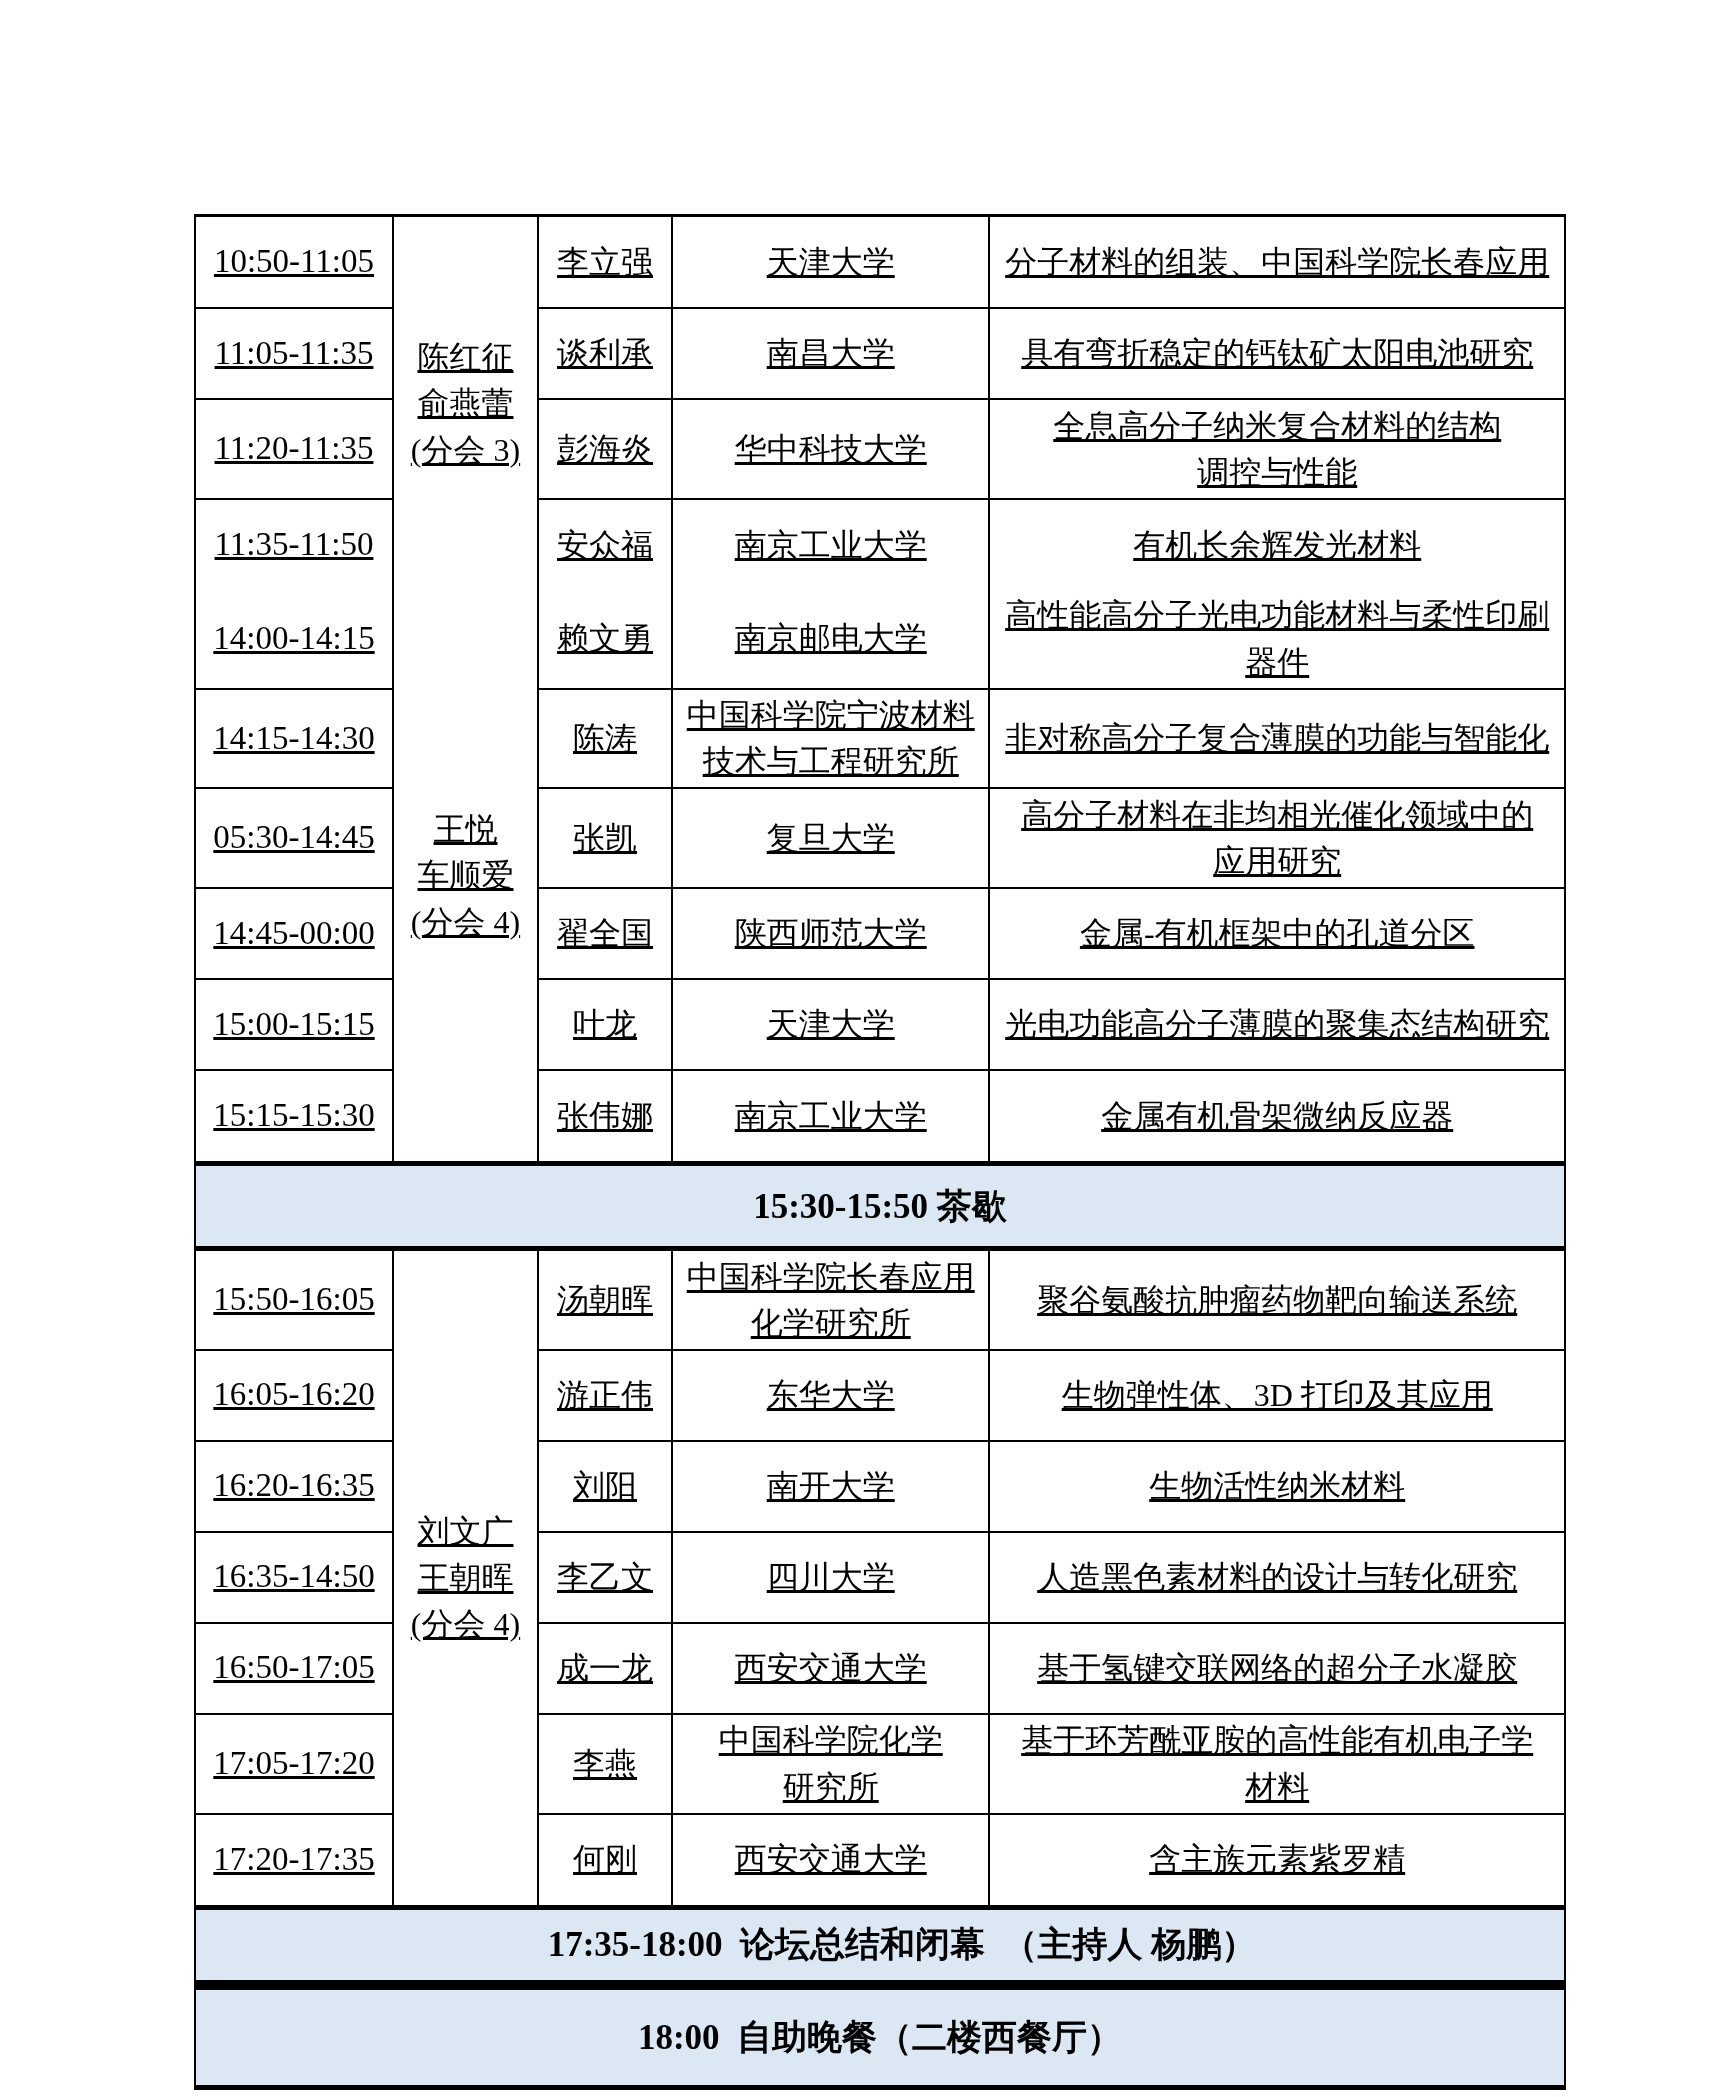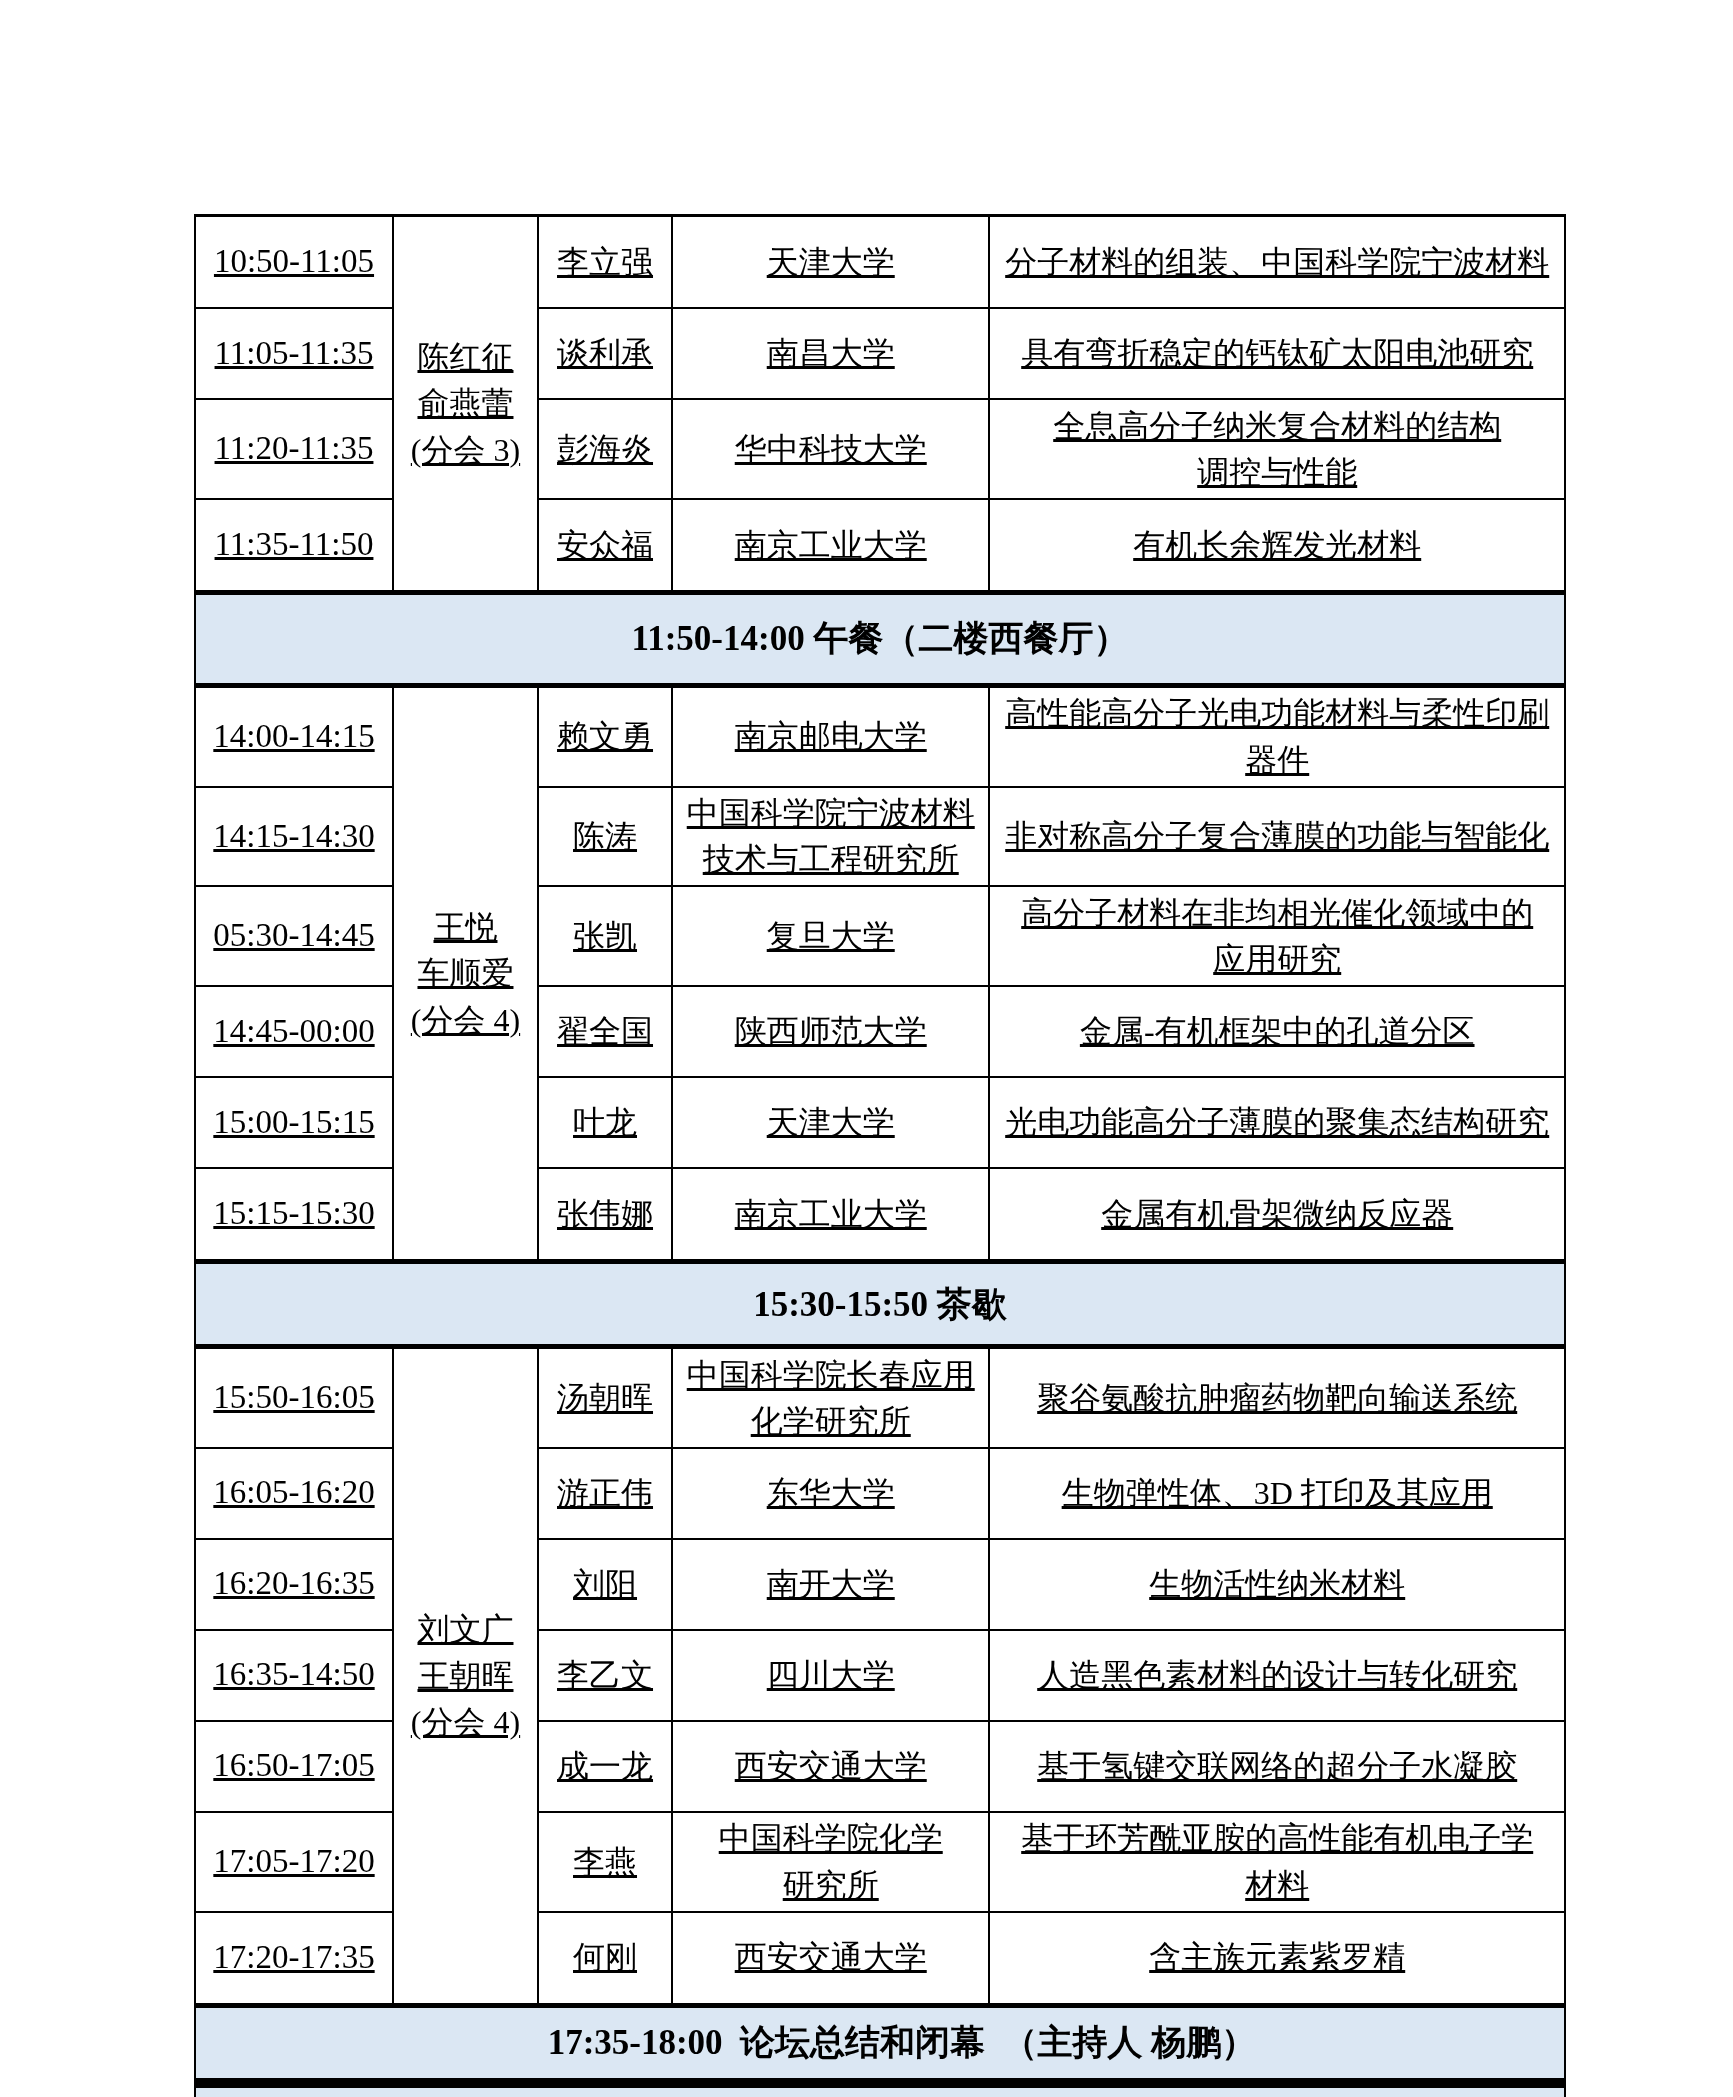--- a/index.html
+++ b/index.html
@@ -90,21 +90,21 @@
           <col class="c-title">
         </colgroup>
         <tbody>
           <tr class="row">
             <td class="time">10:50-11:05</td>
             <td class="chair" rowspan="4">陈红征
 俞燕蕾
 (分会 3)</td>
             <td class="speaker">李立强</td>
             <td class="univ">天津大学</td>
-            <td class="title">分子材料的组装、中国科学院宁波材料</td>
+            <td class="title">分子材料的组装、中国科学院长春应用</td>
           </tr>
           <tr class="row">
             <td class="time">11:05-11:35</td>
             <td class="speaker">谈利承</td>
             <td class="univ">南昌大学</td>
             <td class="title">具有弯折稳定的钙钛矿太阳电池研究</td>
           </tr>
           <tr class="row">
             <td class="time">11:20-11:35</td>
             <td class="speaker">彭海炎</td>
@@ -113,21 +113,20 @@
 调控与性能</td>
           </tr>
           <tr class="row">
             <td class="time">11:35-11:50</td>
             <td class="speaker">安众福</td>
             <td class="univ">南京工业大学</td>
             <td class="title">有机长余辉发光材料</td>
           </tr>
         </tbody>
       </table>
-      <div class="banner b0">11:50-14:00 午餐（二楼西餐厅）</div>
       <table class="session">
         <colgroup>
           <col class="c-time">
           <col class="c-chair">
           <col class="c-name">
           <col class="c-univ">
           <col class="c-title">
         </colgroup>
         <tbody>
           <tr class="row">

